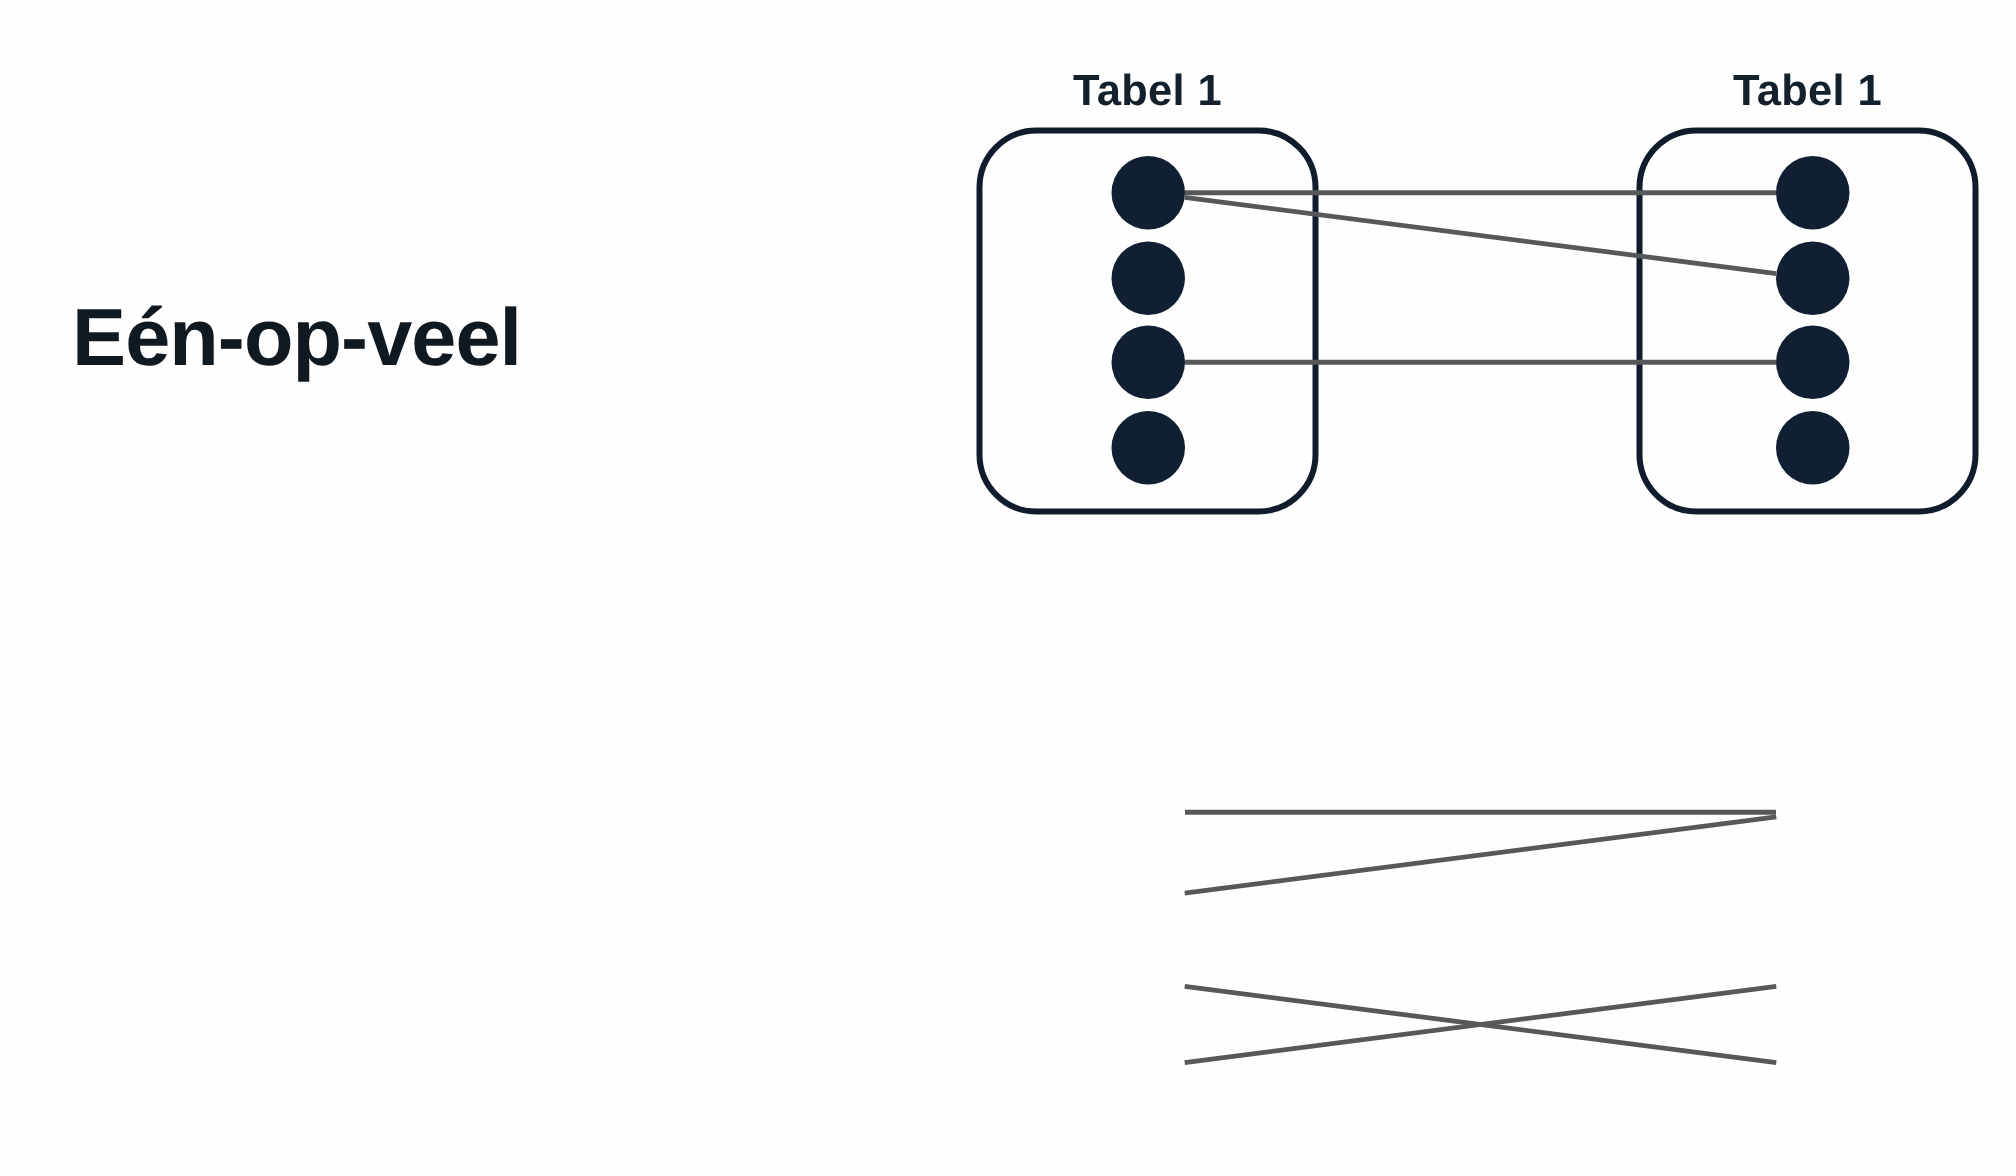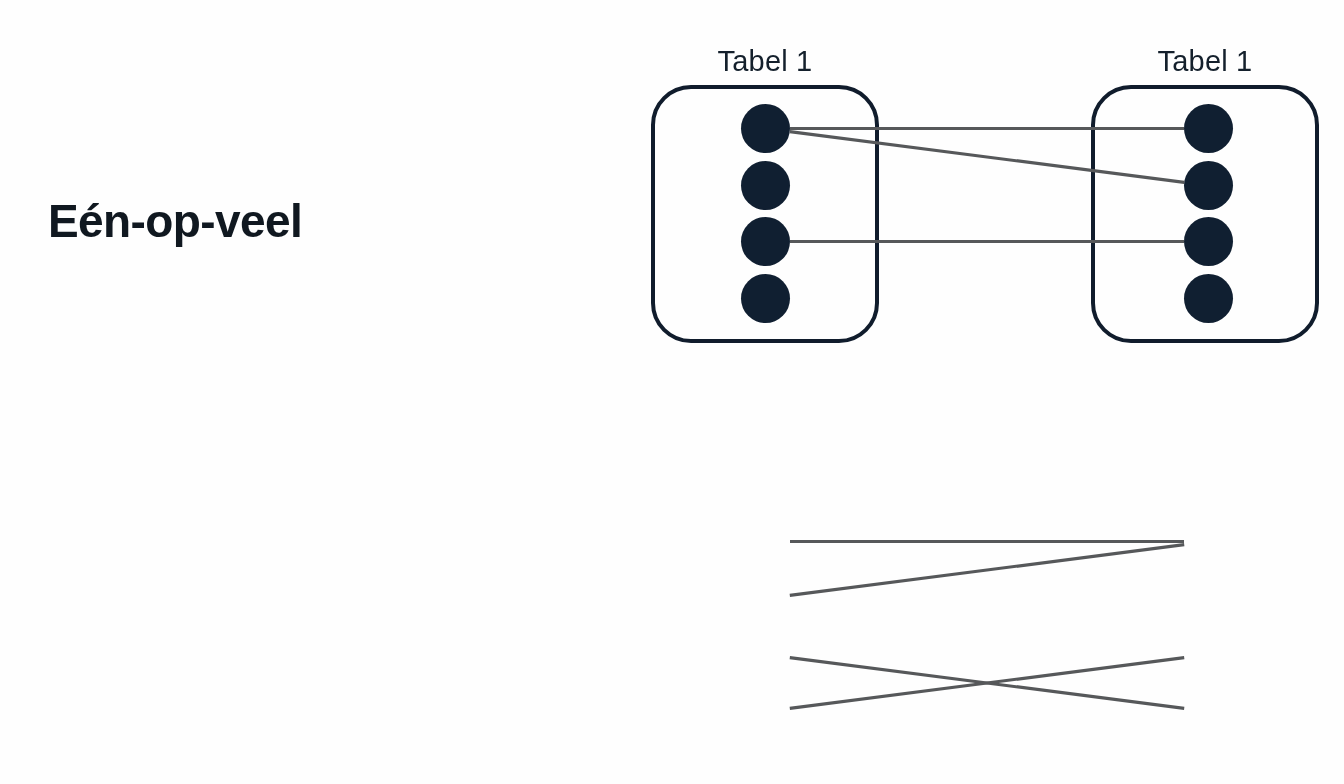--- a/index.html
+++ b/index.html
@@ -30,40 +30,40 @@
   }
   #row-one-to-many { top: 0px; height: 392px; }
   #row-many-to-one { top: 392px; height: 392px; }
 
   
   .relation-caption {
     position: absolute;
     left: 48px;
     width: 560px;
     color: #101820;
-    font-size: 46px;
+    font-size: 54px;
     font-weight: 700;
     letter-spacing: -0.6px;
     line-height: 1.1;
     white-space: nowrap;
   }
   #row-one-to-many .relation-caption { top: 196px; }
 
   
   .table-group {
     position: absolute;
     width: 228px;
   }
   .table-caption {
     position: absolute;
     left: 0;
     width: 228px;
     text-align: center;
     font-size: 29px;
-    font-weight: 400;
+    font-weight: 700;
     color: #14202c;
     letter-spacing: 0.2px;
     white-space: nowrap;
   }
   .table-box {
     position: absolute;
     left: 0;
     width: 228px;
     height: 258px;
     box-sizing: border-box;

